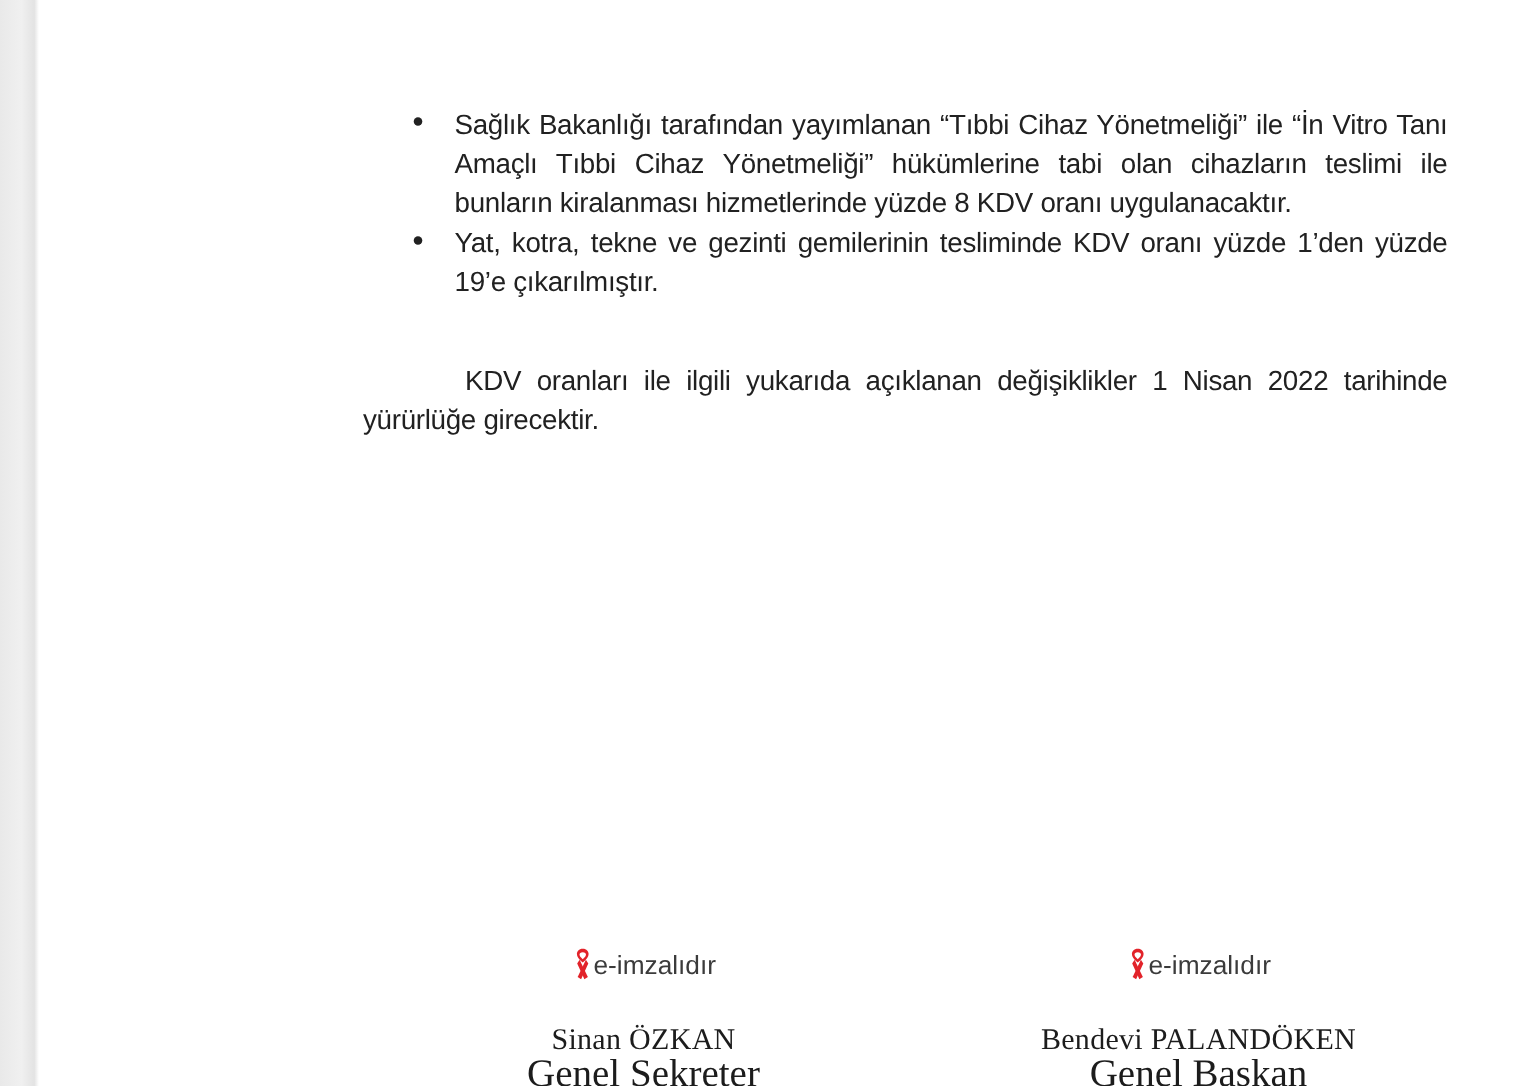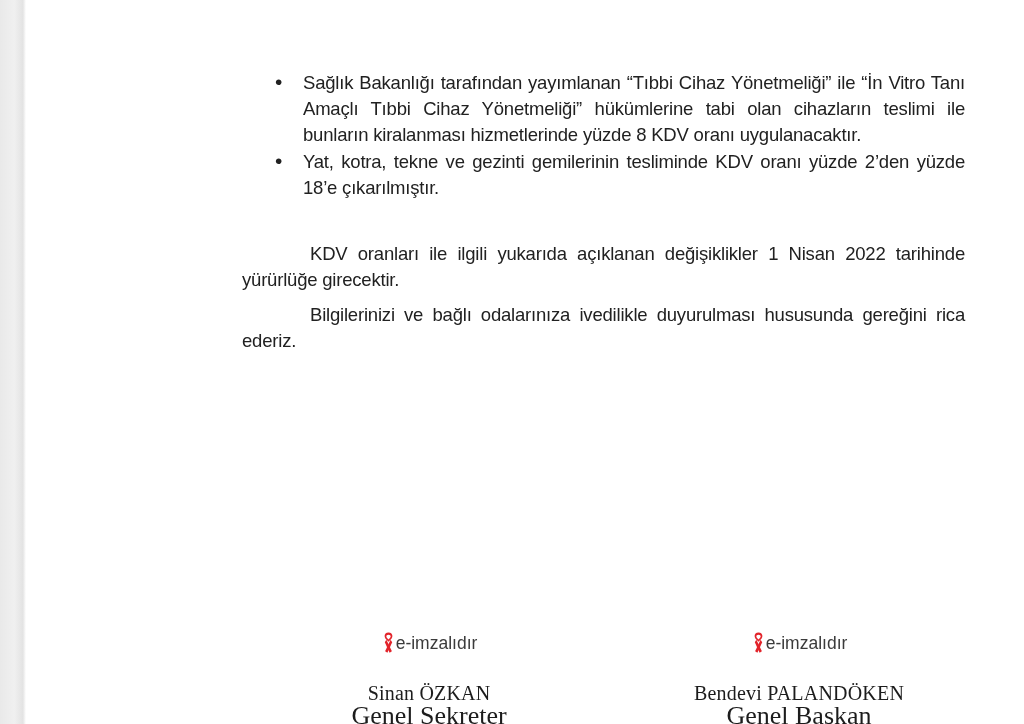--- a/index.html
+++ b/index.html
@@ -111,26 +111,25 @@
 
 <div class="page">
   <div class="left-edge"></div>
 
   <div class="content">
     <ul class="bullets">
       <li>
         <span>Sağlık Bakanlığı tarafından yayımlanan “Tıbbi Cihaz Yönetmeliği” ile “İn Vitro Tanı Amaçlı Tıbbi Cihaz Yönetmeliği” hükümlerine tabi olan cihazların teslimi ile bunların kiralanması hizmetlerinde yüzde 8 KDV oranı uygulanacaktır.</span>
       </li>
       <li>
-        <span>Yat, kotra, tekne ve gezinti gemilerinin tesliminde KDV oranı yüzde 2’den yüzde 18’e çıkarılmıştır.</span>
+        <span>Yat, kotra, tekne ve gezinti gemilerinin tesliminde KDV oranı yüzde 1’den yüzde 19’e çıkarılmıştır.</span>
       </li>
     </ul>
 
     <p class="para para-1">KDV oranları ile ilgili yukarıda açıklanan değişiklikler 1 Nisan 2022 tarihinde yürürlüğe girecektir.</p>
-    <p class="para para-2">Bilgilerinizi ve bağlı odalarınıza ivedilikle duyurulması hususunda gereğini rica ederiz.</p>
   </div>
 
   <div class="signatures">
 
     <div class="sig-block sig-left">
       <div class="esign-line">
         <svg class="ribbon-icon" viewBox="0 0 30 44" xmlns="http://www.w3.org/2000/svg">
           <path fill-rule="evenodd" d="M15 1 C9.8 1 7.2 4.6 7.2 8.1 C7.2 11.7 9.6 15 15 19.4 C20.4 15 22.8 11.7 22.8 8.1 C22.8 4.6 20.2 1 15 1 Z M15 5.6 C17.9 5.6 19.3 7.2 19.3 8.7 C19.3 10.5 17.9 12.5 15 14.9 C12.1 12.5 10.7 10.5 10.7 8.7 C10.7 7.2 12.1 5.6 15 5.6 Z"></path>
           <path d="M10.8 15.5 L21.8 38.5 L17.2 41.5 L7.6 20.5 Z"></path>
           <path d="M19.2 15.5 L8.2 38.5 L12.8 41.5 L22.4 20.5 Z"></path>

